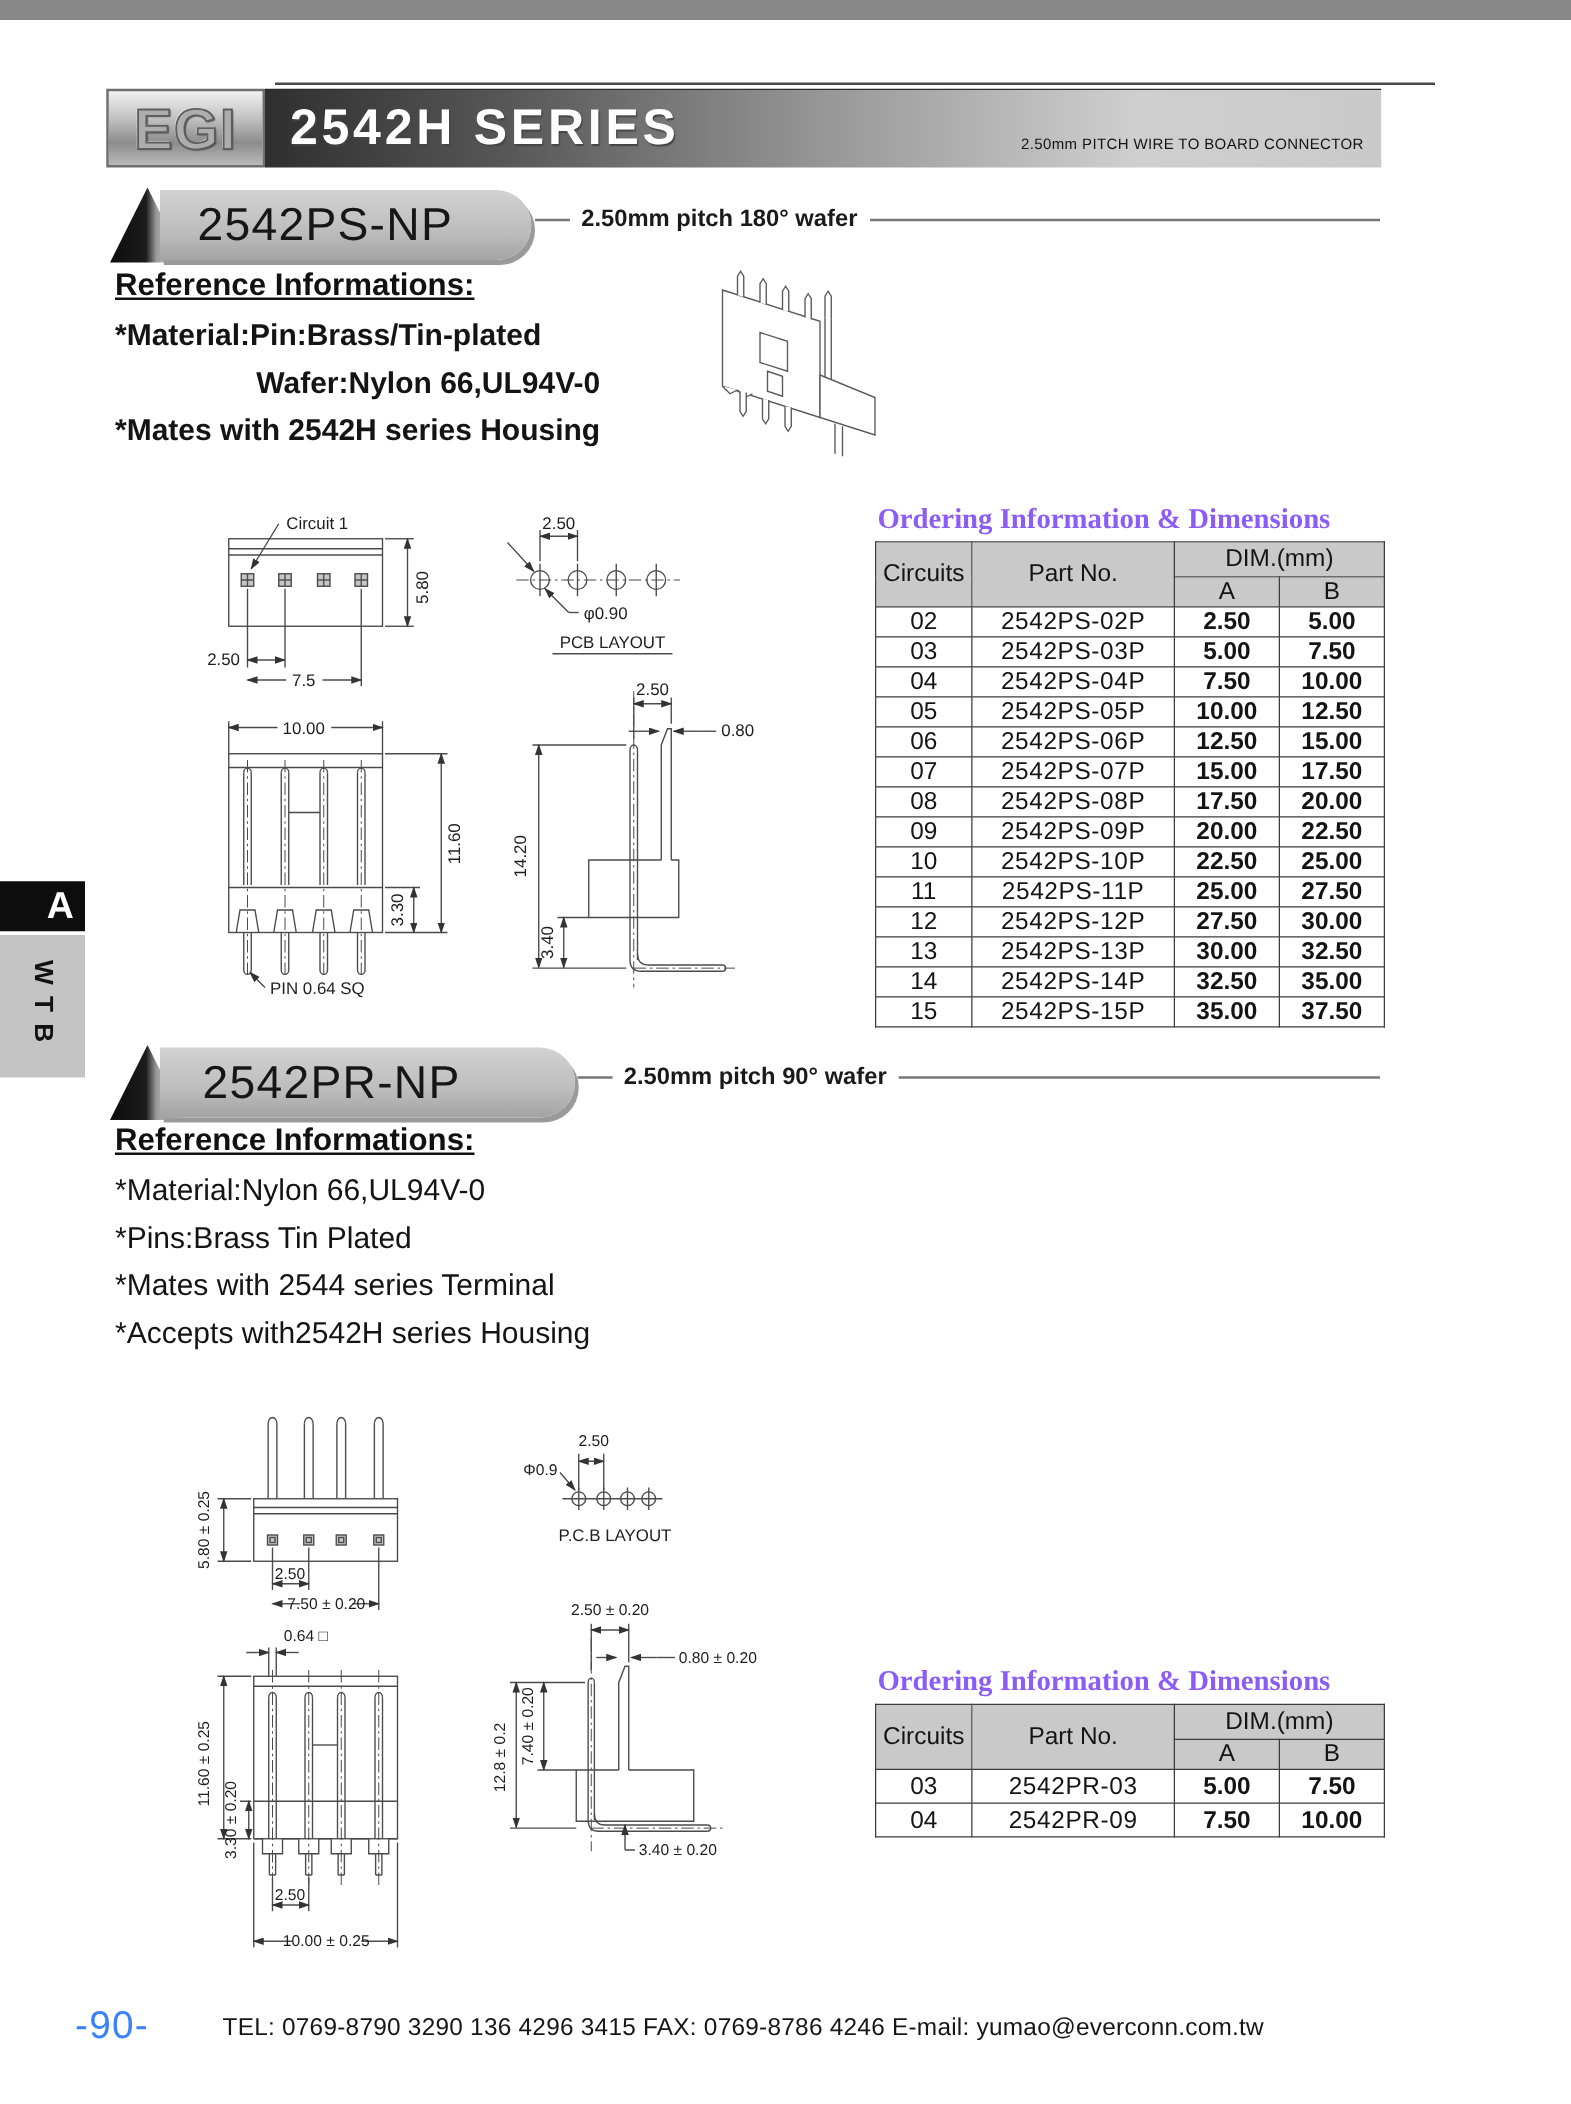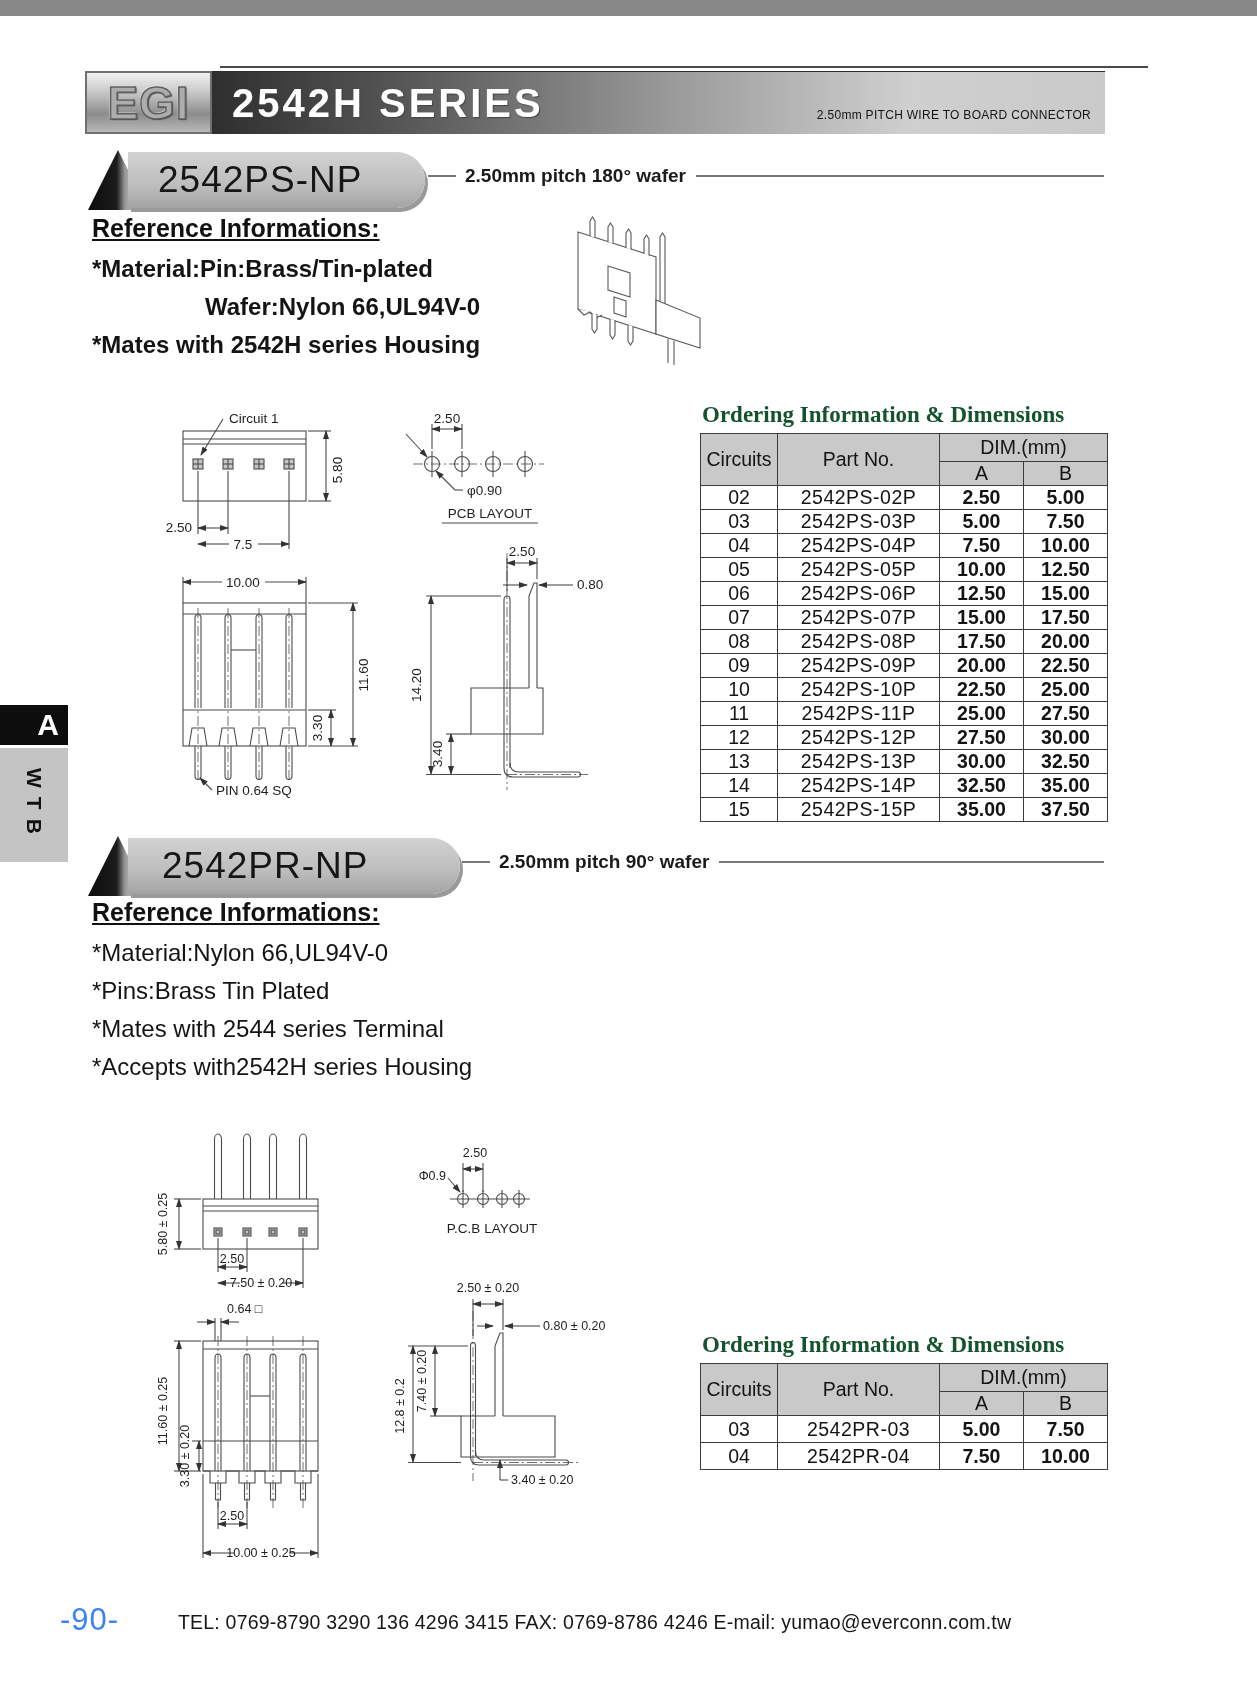--- a/index.html
+++ b/index.html
@@ -32,21 +32,21 @@
   .tagline .rule { flex:1; height:2px; background:#787878; margin-left:10px; }
 
   
   .ref h3 { font-size:25px; font-weight:700; color:#111; margin-bottom:12px;text-decoration:underline; }
   .ref .ln { font-size:24px; color:#141414; margin-bottom:10px; }
   .ref.bold .ln { font-weight:700; }
   .ref .indent { margin-left:113px; }
 
   
   .ordwrap { width:407px; }
-  .ord-title { font-family:"Liberation Serif", serif; font-weight:700; font-size:23px; color:#14532d; margin:0 0 5px 2px; }
+  .ord-title { font-family:"Liberation Serif", serif; font-weight:700; font-size:23px; color:#8b5cf6; margin:0 0 5px 2px; }
   table.ord { border-collapse:collapse; width:100%; table-layout:fixed; }
   .ord th, .ord td { border:1.8px solid #3c3c3c; text-align:center; font-size:19.5px; color:#141414; padding:0; overflow:hidden; }
   .ord thead th { background:#c9c9c9; font-weight:400; }
   .ord thead tr.h1 th { height:28px; }
   .ord thead tr.h2 th { height:21px; }
   .t1 tbody tr { height:23.5px; }
   .t2 tbody tr { height:27px; }
   .ord td.dim { font-weight:700; }
   .ord td.pn { letter-spacing:0.5px; }
 
@@ -601,21 +601,21 @@
       </thead>
       <tbody>
         <tr>
             <td>03</td>
             <td class="pn">2542PR-03</td>
             <td class="dim">5.00</td>
             <td class="dim">7.50</td>
           </tr>
           <tr>
             <td>04</td>
-            <td class="pn">2542PR-04</td>
+            <td class="pn">2542PR-09</td>
             <td class="dim">7.50</td>
             <td class="dim">10.00</td>
           </tr>
       </tbody>
     </table>
   </div>
 
   <div class="abs foot-page">-90-</div>
   <div class="abs foot-contact">TEL: 0769-8790 3290  136 4296 3415  FAX: 0769-8786 4246  E-mail: yumao@everconn.com.tw</div>
 

